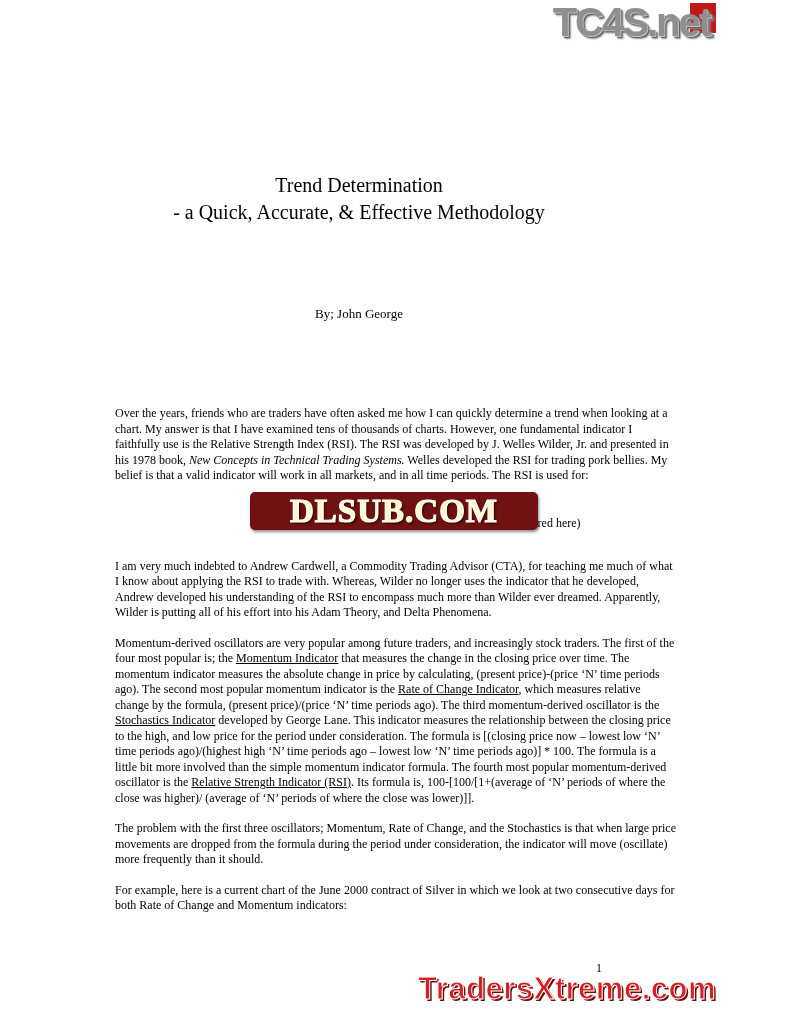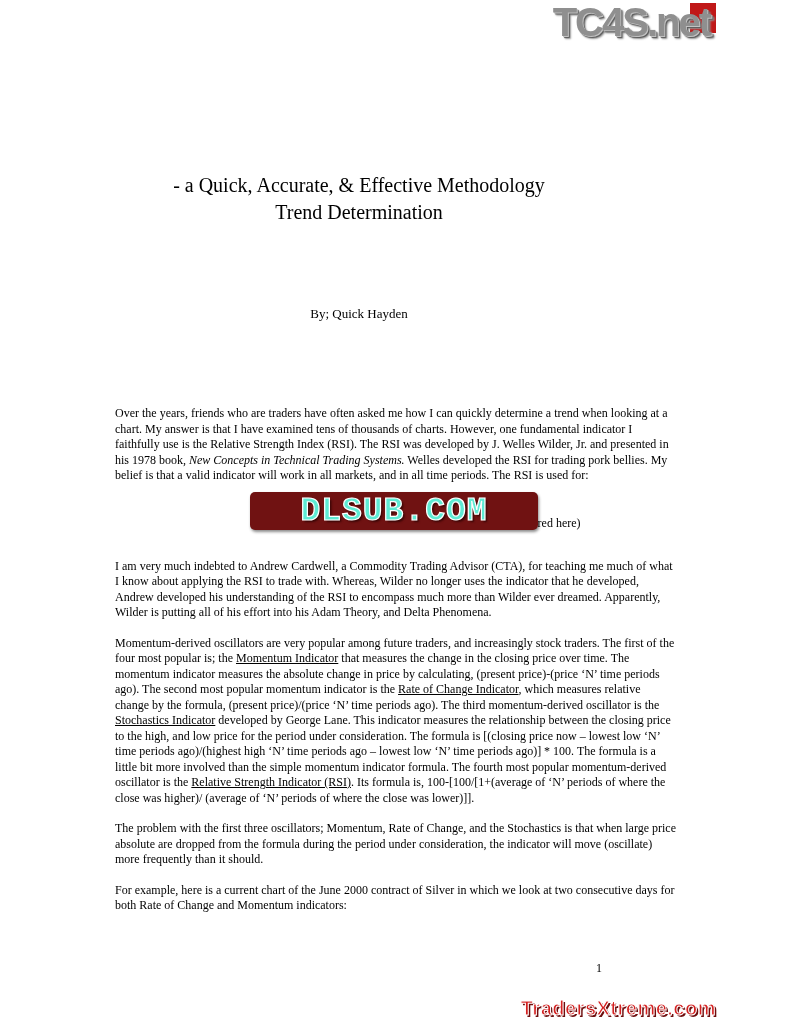--- a/index.html
+++ b/index.html
@@ -59,79 +59,79 @@
   .onum { display: inline-block; width: 50px; font-weight: 700; }
   .oplain { font-weight: 400; }
 
   
   .wm-dlsub {
     position: absolute; left: 250px; top: 492px;
     width: 288px; height: 38px;
     background: #701212;
     border-radius: 5px;
     display: flex; align-items: center; justify-content: center;
-    font-family: Liberation Mono, monospace;
+    font-family: Liberation Serif, serif;
     font-weight: 700;
     font-size: 33px;
     letter-spacing: 1px;
-    color: #5eead4;
+    color: #fef9c3;
     -webkit-text-stroke: 1.2px #ffffff;
     text-shadow: 2px 2px 2px #3b0606;
     box-shadow: 1px 2px 3px rgba(0,0,0,0.45);
     z-index: 3;
     text-align: right;
   }
 
   .pagenum {
     position: absolute; right: 116px; bottom: 48px;
     font-size: 12px;
   }
 
   
   .txlogo {
-    position: absolute; right: 2px; bottom: 4px;
+    position: absolute; right: 2px; bottom: 17px;
     font-family: "Liberation Sans", sans-serif;
     font-weight: 700;
-    font-size: 20px;
+    font-size: 31px;
     letter-spacing: 0.5px;
     color: #d42020;
     -webkit-text-stroke: 1px #ffffff;
     text-shadow: 2px 2px 0 #6d0e0e;
     z-index: 3;
   }
 </style>
 </head>
 <body>
 
 <div class="page">
 
   <div class="tc4s-red"></div>
   <div class="tc4s">TC4S.net</div>
 
   <div class="title">
+    <div>Trend Determination</div>
     <div>- a Quick, Accurate, &amp; Effective Methodology</div>
-    <div>Trend Determination</div>
   </div>
 
-  <div class="byline">By; Quick Hayden</div>
+  <div class="byline">By; John George</div>
 
   <div class="body">
 
     <p class="para"><span>Over the years, friends who are traders have often asked me how I can quickly determine a trend when looking at a chart. My answer is that I have examined tens of thousands of charts. However, one fundamental indicator I faithfully use is the Relative Strength Index (RSI). The RSI was developed by J. Welles Wilder, Jr. and presented in his 1978 book, </span><em>New Concepts in Technical Trading Systems.</em><span> Welles developed the RSI for trading pork bellies. My belief is that a valid indicator will work in all markets, and in all time periods. The RSI is used for:</span></p>
 
     <div class="olist">
       <div class="oitem"><span class="onum">1.</span><span>Trend A</span></div>
       <div class="oitem"><span class="onum">2.</span><span>To Help Determine Price Objectives</span><span class="oplain"> (not covered here)</span></div>
     </div>
 
     <p class="para">I am very much indebted to Andrew Cardwell, a Commodity Trading Advisor (CTA), for teaching me much of what I know about applying the RSI to trade with. Whereas, Wilder no longer uses the indicator that he developed, Andrew developed his understanding of the RSI to encompass much more than Wilder ever dreamed. Apparently, Wilder is putting all of his effort into his Adam Theory, and Delta Phenomena.</p>
 
     <p class="para"><span>Momentum-derived oscillators are very popular among future traders, and increasingly stock traders. The first of the four most popular is; the </span><span class="u">Momentum Indicator</span><span> that measures the change in the closing price over time. The momentum indicator measures the absolute change in price by calculating, (present price)-(price ‘N’ time periods ago). The second most popular momentum indicator is the </span><span class="u">Rate of Change Indicator</span><span>, which measures relative change by the formula, (present price)/(price ‘N’ time periods ago). The third momentum-derived oscillator is the </span><span class="u">Stochastics Indicator</span><span> developed by George Lane. This indicator measures the relationship between the closing price to the high, and low price for the period under consideration. The formula is [(closing price now – lowest low ‘N’ time periods ago)/(highest high ‘N’ time periods ago – lowest low ‘N’ time periods ago)] * 100. The formula is a little bit more involved than the simple momentum indicator formula. The fourth most popular momentum-derived oscillator is the </span><span class="u">Relative Strength Indicator (RSI)</span><span>. Its formula is, 100-[100/[1+(average of ‘N’ periods of where the close was higher)/ (average of ‘N’ periods of where the close was lower)]].</span></p>
 
-    <p class="para">The problem with the first three oscillators; Momentum, Rate of Change, and the Stochastics is that when large price absolute are dropped from the formula during the period under consideration, the indicator will move (oscillate) more frequently than it should.</p>
+    <p class="para">The problem with the first three oscillators; Momentum, Rate of Change, and the Stochastics is that when large price movements are dropped from the formula during the period under consideration, the indicator will move (oscillate) more frequently than it should.</p>
 
     <p class="para">For example, here is a current chart of the June 2000 contract of Silver in which we look at two consecutive days for both Rate of Change and Momentum indicators:</p>
 
   </div>
 
   <div class="wm-dlsub">DLSUB.COM</div>
 
   <div class="pagenum">1</div>
 
   <div class="txlogo">TradersXtreme.com</div>

